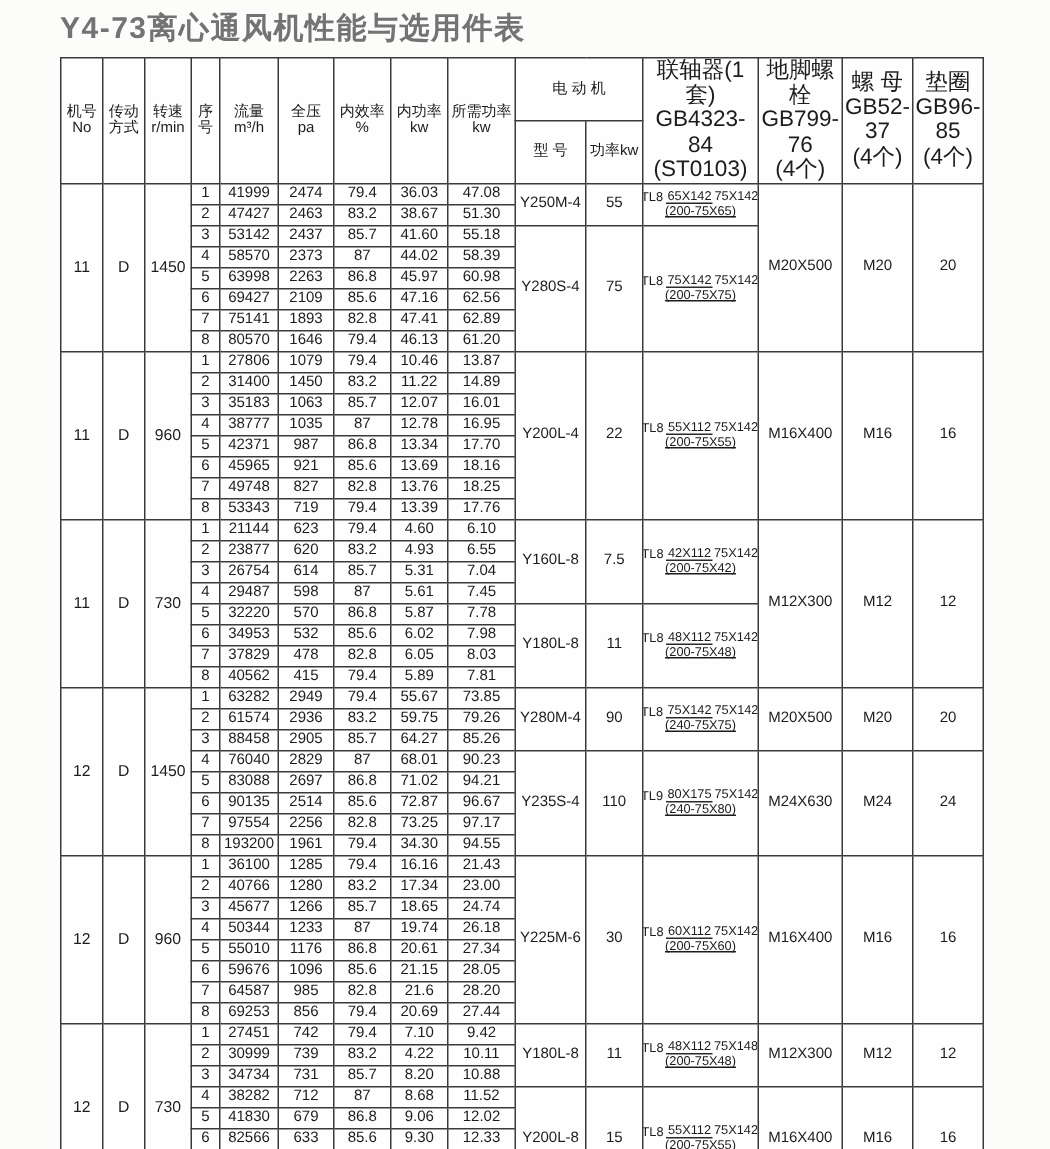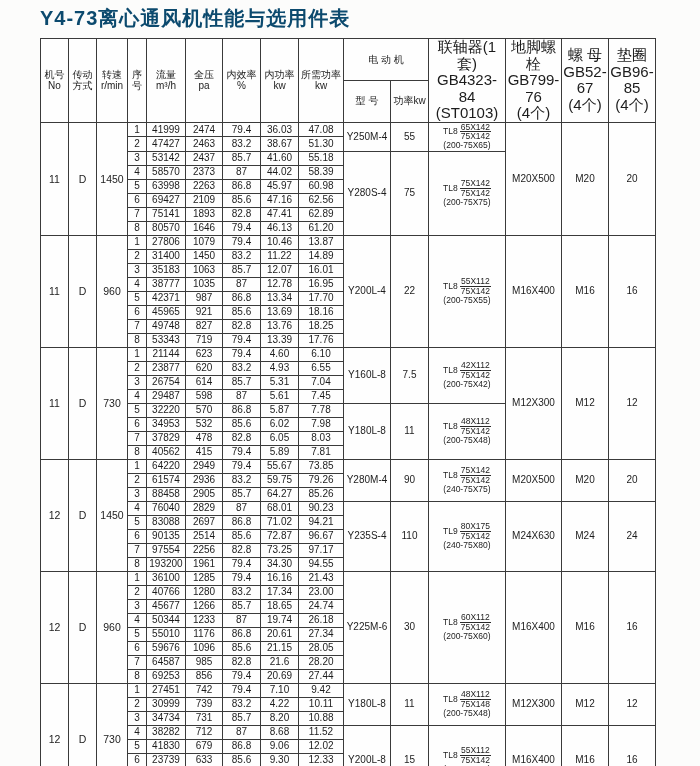--- a/index.html
+++ b/index.html
@@ -1,34 +1,34 @@
 <!DOCTYPE html>
 <html><head>
 <meta charset="utf-8">
 <style>
   * { margin:0; padding:0; box-sizing:border-box; }
   html,body { width:700px; background:#fcfcfb; }
   body { font-family:"Liberation Sans","DejaVu Sans",sans-serif; color:#1c1c1c; }
   .page { width:700px; height:766px; padding:5px 0 0 40px; background:#fcfcfb; }
-  .title { font-size:20px; font-weight:700; letter-spacing:1px; margin-bottom:6px; color:#0c4a6e; }
+  .title { font-size:20px; font-weight:700; letter-spacing:1px; margin-bottom:6px; color:#737373; }
   table { border-collapse:collapse; table-layout:fixed; width:615px; background:#fefefe; }
   th, td { border:1px solid #3a3a3a; text-align:center; vertical-align:middle;
            font-size:10px; line-height:1.15; overflow:hidden; padding:0; }
   thead th { white-space:pre-line; font-size:10px; line-height:1.15; height:28px; font-weight:400; }
   thead th.three-line { font-size:15px; line-height:1.1; }
   tbody tr { height:14px; }
   tbody td { font-size:10px; }
   td.grp { font-size:10.5px; }
   .coupling { font-size:8.5px; line-height:1.05; }
   .c-line { display:flex; align-items:center; justify-content:center; gap:2px; }
   .c-prefix { white-space:nowrap; }
-  .c-frac { display:inline-flex; flex-direction:column; }
+  .c-frac { display:inline-flex; flex-direction:row; }
   .c-num { border-bottom:1px solid #2a2a2a; padding:0 1px; }
   .c-den { padding:0 1px; }
-  .c-note { line-height:1.1; white-space:nowrap; }
+  .c-note { line-height:1.1; white-space:nowrap;text-decoration:underline; }
 </style>
 </head>
 <body>
 
 <div class="page">
   <h1 class="title">Y4-73离心通风机性能与选用件表</h1>
 
   <table>
     <colgroup>
       <col style="width:28px">
@@ -68,21 +68,21 @@
         <th rowspan="2">所需功率
 kw</th>
         <th colspan="2">电 动 机</th>
         <th rowspan="2" class="three-line">联轴器(1套)
 GB4323-84
 (ST0103)</th>
         <th rowspan="2" class="three-line">地脚螺栓
 GB799-76
 (4个)</th>
         <th rowspan="2" class="three-line">螺 母
-GB52-67
+GB52-37
 (4个)</th>
         <th rowspan="2" class="three-line">垫圈
 GB96-85
 (4个)</th>
       </tr>
       <tr>
         <th>型 号</th>
         <th>功率kw</th>
       </tr>
     </thead>
@@ -365,21 +365,21 @@
           <td>415</td>
           <td>79.4</td>
           <td>5.89</td>
           <td>7.81</td>
         </tr>
         <tr>
           <td rowspan="8" class="grp">12</td>
           <td rowspan="8" class="grp">D</td>
           <td rowspan="8" class="grp">1450</td>
           <td>1</td>
-          <td>64220</td>
+          <td>63282</td>
           <td>2949</td>
           <td>79.4</td>
           <td>55.67</td>
           <td>73.85</td>
           <td rowspan="3">Y280M-4</td>
           <td rowspan="3">90</td>
           <td rowspan="3">
             <div class="coupling">
               <div class="c-line">
                 <span class="c-prefix">TL8</span>
@@ -624,21 +624,21 @@
         <tr>
           <td>5</td>
           <td>41830</td>
           <td>679</td>
           <td>86.8</td>
           <td>9.06</td>
           <td>12.02</td>
         </tr>
         <tr>
           <td>6</td>
-          <td>23739</td>
+          <td>82566</td>
           <td>633</td>
           <td>85.6</td>
           <td>9.30</td>
           <td>12.33</td>
         </tr>
         <tr>
           <td>7</td>
           <td>49113</td>
           <td>569</td>
           <td>82.8</td>

